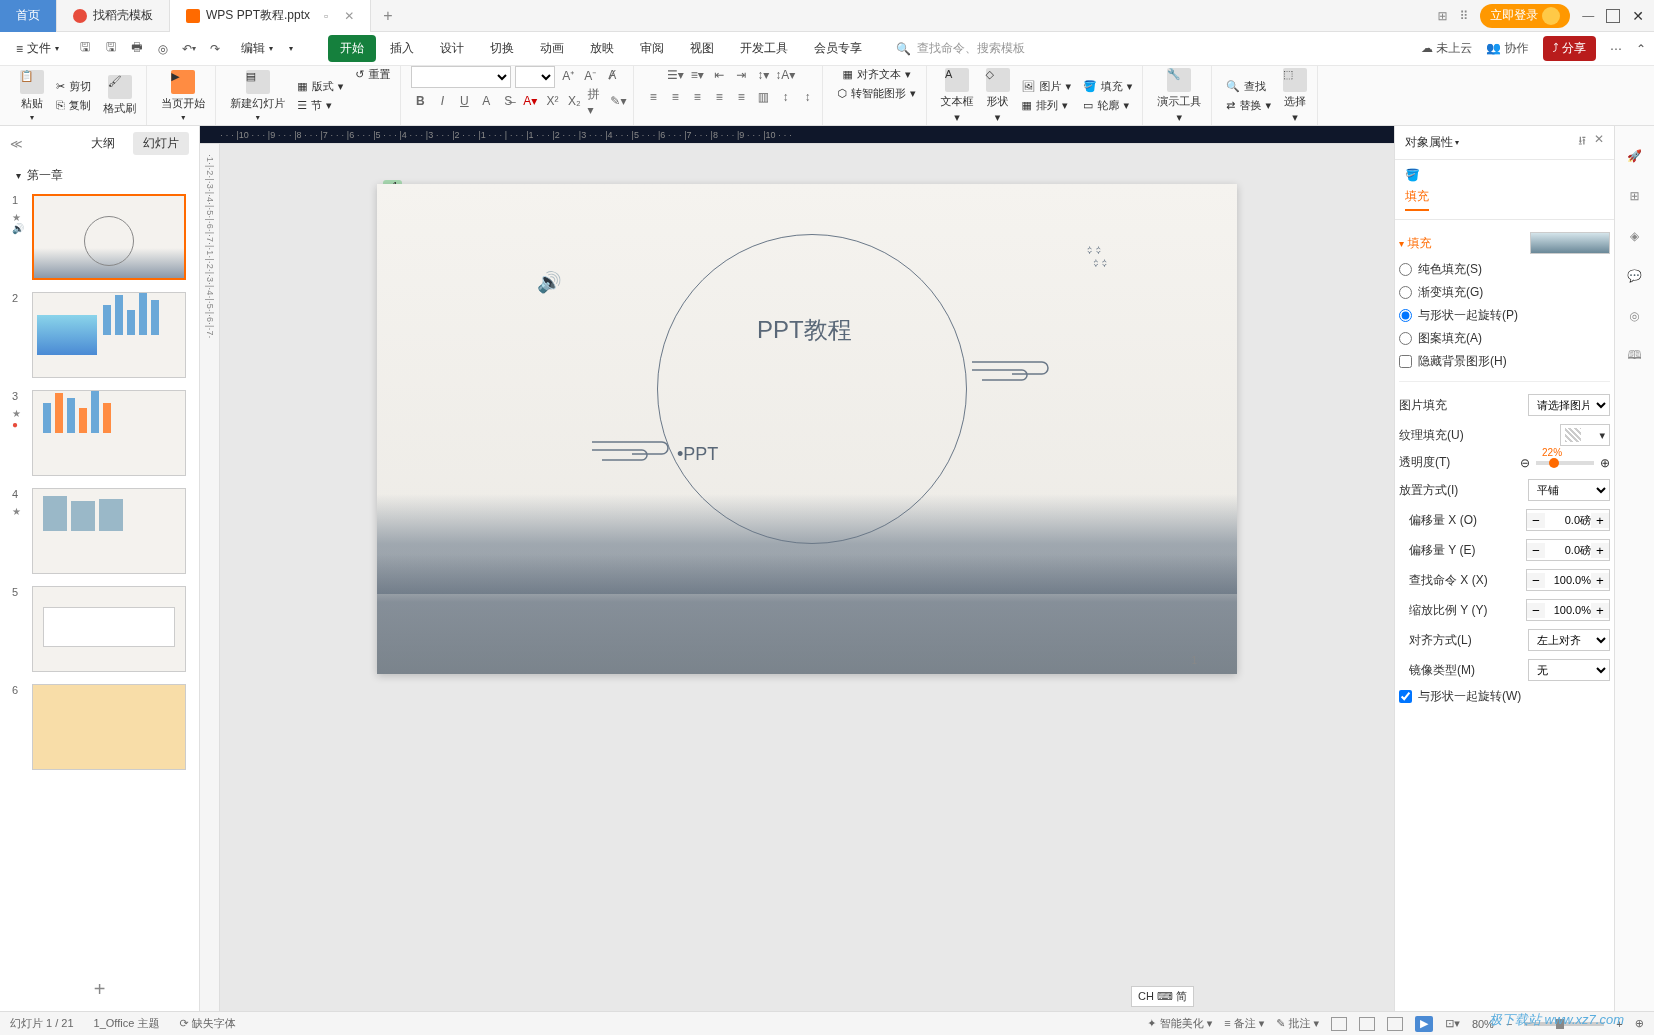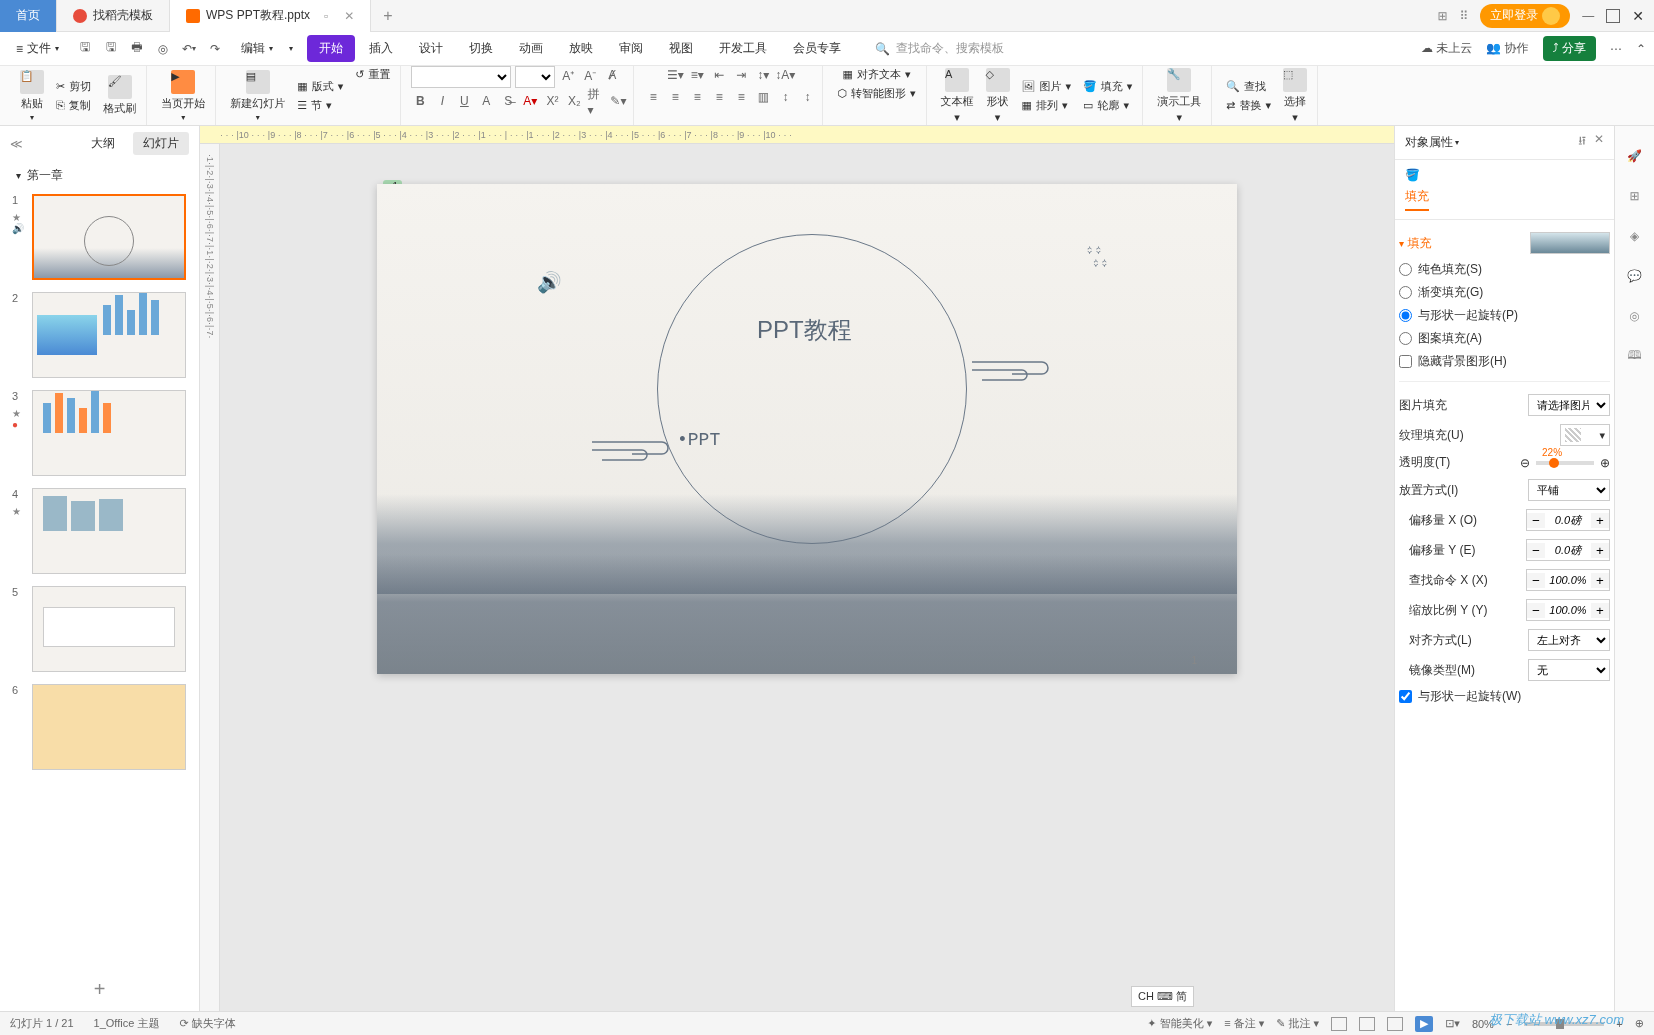--- a/index.html
+++ b/index.html
@@ -21,24 +21,24 @@
 .win-btn { width: 14px; height: 14px; border: 1px solid #666; }
 .win-close { font-size: 14px; }
 
 
 .menubar { height: 34px; display: flex; align-items: center; padding: 0 8px; border-bottom: 1px solid #e8e8e8; gap: 2px; }
 .file-btn { display: flex; align-items: center; gap: 4px; padding: 4px 8px; }
 .qat-icons { display: flex; gap: 10px; margin: 0 8px; color: #555; }
 .qat-icon { width: 16px; height: 16px; display: flex; align-items: center; justify-content: center; }
 .menu-items { display: flex; gap: 2px; margin-left: 6px; }
 .menu-item { padding: 5px 12px; border-radius: 4px; cursor: pointer; }
-.menu-item.active { background: #6d28d9; color: #fff; }
+.menu-item.active { background: #15803d; color: #fff; margin-left: 21px; }
 .search-box { margin-left: 20px; color: #999; display: flex; align-items: center; gap: 6px; }
 .menubar-right { margin-left: auto; display: flex; align-items: center; gap: 14px; color: #555; }
-.share-btn { background: #15803d; color: #fff; padding: 4px 10px; border-radius: 4px; }
+.share-btn { background: #b91c1c; color: #fff; padding: 4px 10px; border-radius: 4px; }
 
 
 .ribbon { height: 60px; display: flex; align-items: center; padding: 0 10px; border-bottom: 1px solid #e0e0e0; gap: 4px; background: #fafafa; }
 .ribbon-group { display: flex; align-items: center; gap: 4px; padding: 0 6px; border-right: 1px solid #e8e8e8; height: 100%; }
 .ribbon-btn { display: flex; flex-direction: column; align-items: center; gap: 2px; padding: 2px 4px; cursor: pointer; font-size: 11px; }
 .ribbon-btn-row { display: flex; align-items: center; gap: 4px; padding: 1px 4px; font-size: 11px; cursor: pointer; }
 .ribbon-icon { width: 20px; height: 20px; background: #ddd; border-radius: 2px; }
 .ribbon-icon.lg { width: 24px; height: 24px; }
 .font-select { width: 100px; height: 22px; border: 1px solid #ccc; background: #fff; }
 .size-select { width: 40px; height: 22px; border: 1px solid #ccc; background: #fff; }
@@ -59,30 +59,30 @@
 .slides-list { flex: 1; overflow-y: auto; padding: 4px 12px; }
 .slide-item { display: flex; gap: 6px; margin-bottom: 12px; position: relative; }
 .slide-num { font-size: 11px; color: #666; width: 14px; }
 .slide-markers { position: absolute; left: 0; top: 18px; font-size: 10px; color: #888; }
 .slide-thumb { width: 154px; height: 86px; border: 1px solid #ccc; background: #f4f2ee; position: relative; overflow: hidden; }
 .slide-thumb.active { border: 2px solid #ff6a00; }
 .add-slide { text-align: center; padding: 10px; font-size: 20px; color: #888; cursor: pointer; }
 
 
 .canvas-area { flex: 1; display: flex; flex-direction: column; background: #f0f0f0; position: relative; }
-.ruler-h { height: 18px; background: #fef9c3; border-bottom: 1px solid #ddd; font-size: 9px; color: #888; padding-left: 20px; display: flex; align-items: center; overflow: hidden; white-space: nowrap; }
+.ruler-h { height: 18px; background: #0f172a; border-bottom: 1px solid #ddd; font-size: 9px; color: #888; padding-left: 20px; display: flex; align-items: center; overflow: hidden; white-space: nowrap; }
 .canvas-wrap { flex: 1; display: flex; }
 .ruler-v { width: 20px; background: #f5f5f5; border-right: 1px solid #ddd; font-size: 9px; color: #888; writing-mode: vertical-lr; display: flex; align-items: center; padding-top: 10px; }
 .slide-canvas { flex: 1; padding: 40px; display: flex; align-items: flex-start; justify-content: center; background: #e8e8e8; }
 .slide { width: 860px; height: 490px; background: linear-gradient(to bottom, #f5f3ef 0%, #ebe9e4 100%); box-shadow: 0 2px 8px rgba(0,0,0,0.2); position: relative; overflow: hidden; }
 .mountains { position: absolute; bottom: 80px; left: 0; right: 0; height: 100px; background: linear-gradient(to bottom, transparent 0%, #6b7a8a 50%, #5a6878 100%); opacity: 0.6; }
 .mountains2 { position: absolute; bottom: 0; left: 0; right: 0; height: 120px; background: linear-gradient(to bottom, transparent 0%, #5a6878 40%, #4a5866 100%); opacity: 0.7; }
 .circle { position: absolute; top: 50px; left: 280px; width: 310px; height: 310px; border: 1px solid #6a7888; border-radius: 50%; }
 .title-text { position: absolute; top: 130px; left: 380px; font-size: 24px; color: #5a6878; }
-.sub-text { position: absolute; top: 246px; left: 300px; font-size: 18px; color: #5a6878; font-family: Liberation Mono, monospace; }
+.sub-text { position: absolute; top: 260px; left: 300px; font-size: 18px; color: #5a6878; }
 .cloud { position: absolute; width: 90px; height: 30px; }
 .cloud svg { width: 100%; height: 100%; }
 .birds { position: absolute; top: 60px; right: 130px; font-size: 11px; color: #6a7888; }
 .audio-icon { position: absolute; top: 86px; left: 160px; font-size: 20px; color: #ff8c42; }
 .comment-marker { position: absolute; background: #a8d8b0; color: #333; padding: 1px 4px; border-radius: 3px; font-size: 10px; }
 .notes-bar { height: 28px; background: #f8f8f8; border-top: 1px solid #ddd; padding: 6px 12px; color: #666; display: flex; align-items: center; }
 .notes-right { margin-left: auto; display: flex; gap: 10px; }
 .notes-btn { padding: 2px 8px; border: 1px solid #ccc; border-radius: 3px; background: #fff; cursor: pointer; }
 
 
@@ -98,21 +98,21 @@
 .preview-box { width: 80px; height: 22px; border: 1px solid #ccc; background: linear-gradient(to bottom, #d4e4ea, #6a8898); }
 .radio-row { display: flex; align-items: center; gap: 6px; padding: 3px 0; }
 .radio-row input { margin: 0; }
 .prop-row { display: flex; align-items: center; justify-content: space-between; padding: 4px 0; }
 .prop-dropdown { width: 82px; height: 22px; border: 1px solid #ccc; background: #fff; padding: 0 4px; font-size: 11px; }
 .slider-row { display: flex; align-items: center; gap: 6px; }
 .slider { flex: 1; height: 4px; background: #ddd; position: relative; }
 .slider-thumb { position: absolute; left: 22%; top: -3px; width: 10px; height: 10px; background: #ff6a00; border-radius: 50%; }
 .stepper { display: flex; align-items: center; border: 1px solid #ccc; height: 22px; }
 .stepper button { width: 18px; border: none; background: #f5f5f5; cursor: pointer; }
-.stepper input { width: 46px; border: none; text-align: center; font-size: 11px; font-style: italic; }
+.stepper input { width: 46px; border: none; text-align: right; font-size: 11px; }
 
 
 .icon-bar { width: 40px; border-left: 1px solid #e0e0e0; background: #fafafa; display: flex; flex-direction: column; align-items: center; padding-top: 20px; gap: 20px; }
 .icon-bar-item { width: 20px; height: 20px; color: #888; cursor: pointer; display: flex; align-items: center; justify-content: center; }
 
 
 .statusbar { height: 24px; background: #f5f5f5; border-top: 1px solid #ddd; display: flex; align-items: center; padding: 0 10px; font-size: 11px; color: #666; }
 .statusbar-right { margin-left: auto; display: flex; align-items: center; gap: 12px; }
 .view-btn { width: 16px; height: 14px; border: 1px solid #999; cursor: pointer; }
 .play-btn { width: 18px; height: 16px; background: #4a8ad4; display: flex; align-items: center; justify-content: center; color: #fff; border-radius: 2px; }

